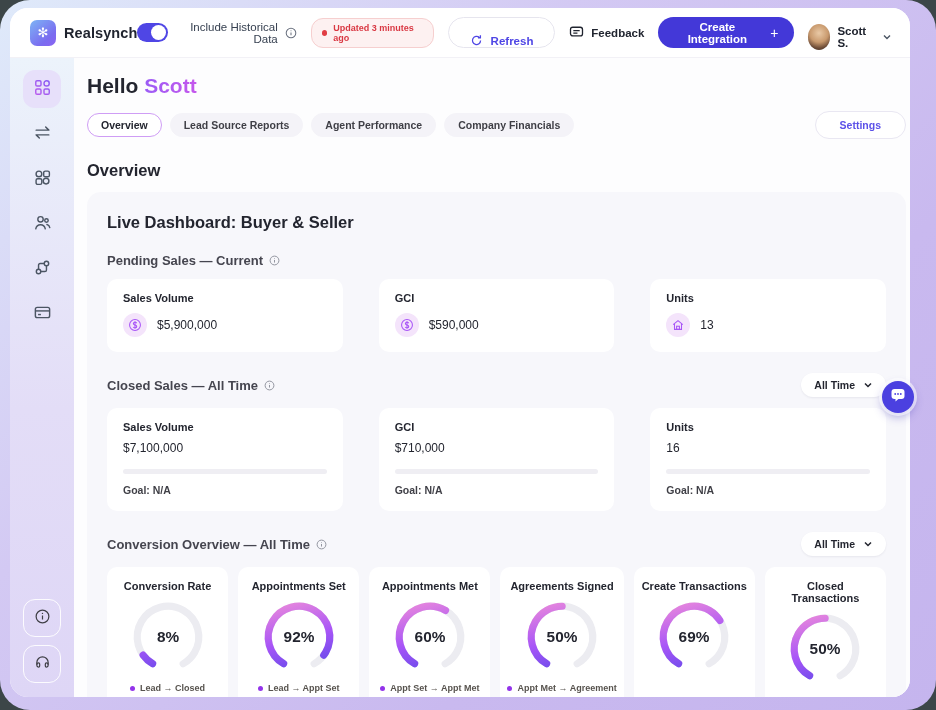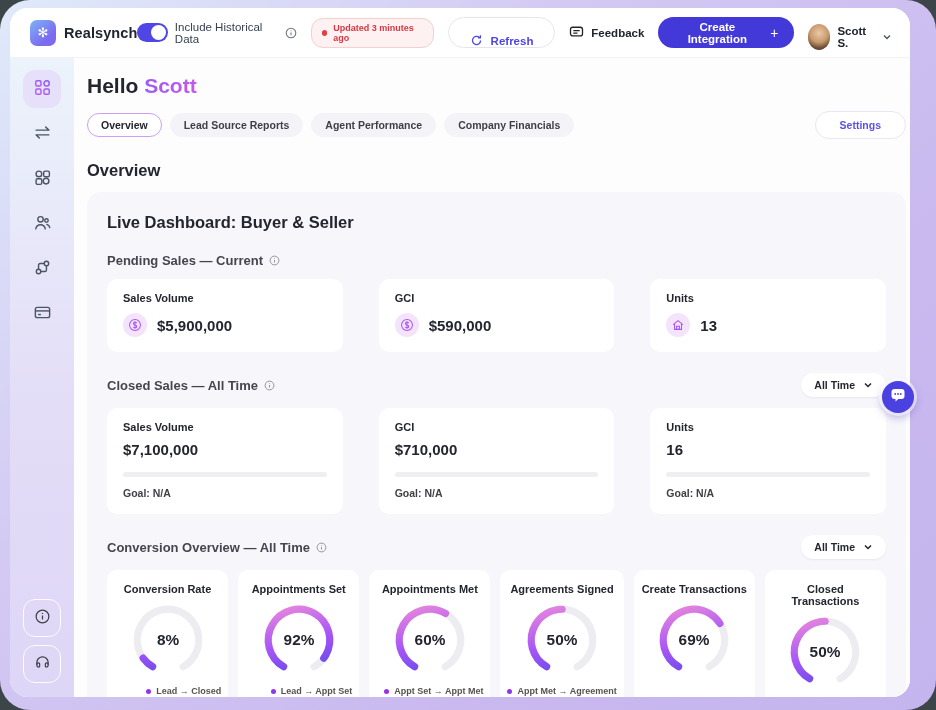--- a/index.html
+++ b/index.html
@@ -14,21 +14,21 @@
   
   .topbar { height:50px; flex:0 0 50px; background:#ffffff; display:flex; align-items:center;
     padding:0 18px 0 20px; border-bottom:1px solid #f2f1f6; }
   .brand { display:flex; align-items:center; gap:8px; }
   .brand-logo { width:26px; height:26px; border-radius:7px;
     background:linear-gradient(140deg,#7db4f5 0%,#7a6cf0 70%,#8a63f2 100%);
     color:#fff; display:flex; align-items:center; justify-content:center; font-size:13px; }
   .brand-name { font-size:14.5px; font-weight:bold; color:#20242f; letter-spacing:.1px; }
   .topbar-right { margin-left:auto; display:flex; align-items:center; gap:14px; }
 
-  .toggle-group { display:flex; align-items:center; gap:7px; }
+  .toggle-group { display:flex; align-items:center; gap:7px;text-align:right; }
   .toggle { width:34px; height:19px; border-radius:10px; background:#4f46e5; position:relative; cursor:pointer; }
   .toggle-knob { position:absolute; top:2px; right:2px; width:15px; height:15px; border-radius:50%; background:#fff; }
   .toggle-label { font-size:11.5px; color:#374151; }
   .info-i { width:12px; height:12px; color:#6b7280; display:inline-flex; }
 
   .updated-badge { display:flex; align-items:center; gap:6px; background:#fdf1f1; border:1px solid #f6cfcf;
     border-radius:12px; padding:4px 10px; }
   .updated-dot { width:6px; height:6px; border-radius:50%; background:#e13d44; }
   .updated-text { font-size:9px; font-weight:bold; color:#d93843; }
 
@@ -81,35 +81,35 @@
     display:flex; align-items:center; gap:8px; padding:6px 13px; cursor:pointer; }
   .sec-filter span { font-size:10.5px; font-weight:bold; color:#23252f; }
 
   .stat-grid { display:grid; grid-template-columns:repeat(3,1fr); gap:36px; margin-top:11px; }
   .stat-card { background:#fff; border-radius:10px; padding:13px 16px 15px; }
   .stat-label { font-size:11px; font-weight:bold; color:#23252f; }
   .stat-value-row { display:flex; align-items:center; gap:10px; margin-top:9px; }
   .stat-icon { width:24px; height:24px; border-radius:50%; background:#f4e4fb; display:flex;
     align-items:center; justify-content:center; color:#a855f7; }
   .stat-icon svg { width:14px; height:14px; }
-  .stat-value { font-size:15px; font-weight:bold; color:#23252f; }
+  .stat-value { font-size:12px; font-weight:normal; color:#23252f; }
   .stat-value.lg { margin-top:8px; }
   .goal-track { height:5px; border-radius:3px; background:#efeef3; margin-top:14px; }
   .goal-label { font-size:10.5px; font-weight:bold; color:#3f3f46; margin-top:10px; }
 
   .gauge-grid { display:grid; grid-template-columns:repeat(6,1fr); gap:10px; margin-top:11px; }
   .gauge-card { background:#fff; border-radius:10px; padding:13px 7px 12px; text-align:center; }
   .gauge-title { font-size:11px; font-weight:bold; color:#23252f; }
   .gauge-wrap { margin-top:4px; }
   .arc-track { fill:none; stroke:#ececf1; stroke-width:7; stroke-linecap:round;
     stroke-dasharray:157.08 188.5; }
   .arc-value { fill:none; stroke-width:7; stroke-linecap:round; }
   .gauge-text { font-size:15px; font-weight:bold; fill:#23252f; text-anchor:middle;
     font-family:"Liberation Sans", sans-serif; }
-  .gauge-legend { display:flex; align-items:center; justify-content:flex-end; gap:5px; margin-top:1px; }
+  .gauge-legend { display:flex; align-items:center; justify-content:center; gap:5px; margin-top:1px; }
   .legend-dot { width:5px; height:5px; border-radius:50%; background:#9333ea; flex:0 0 5px; }
   .legend-text { font-size:9px; font-weight:bold; color:#57534e; white-space:nowrap; }
 
   .chat-fab { position:absolute; width:32px; height:32px; border-radius:50%; background:#4b40e0;
     right:22px; top:381px; display:flex; align-items:center; justify-content:center; color:#fff;
     box-shadow:0 0 0 3px rgba(255,255,255,.55), 0 4px 10px rgba(60,50,180,.4); cursor:pointer; z-index:5; }
   .chat-fab svg { width:16px; height:16px; }
 
   .defs-svg { position:absolute; width:0; height:0; }
 </style>

